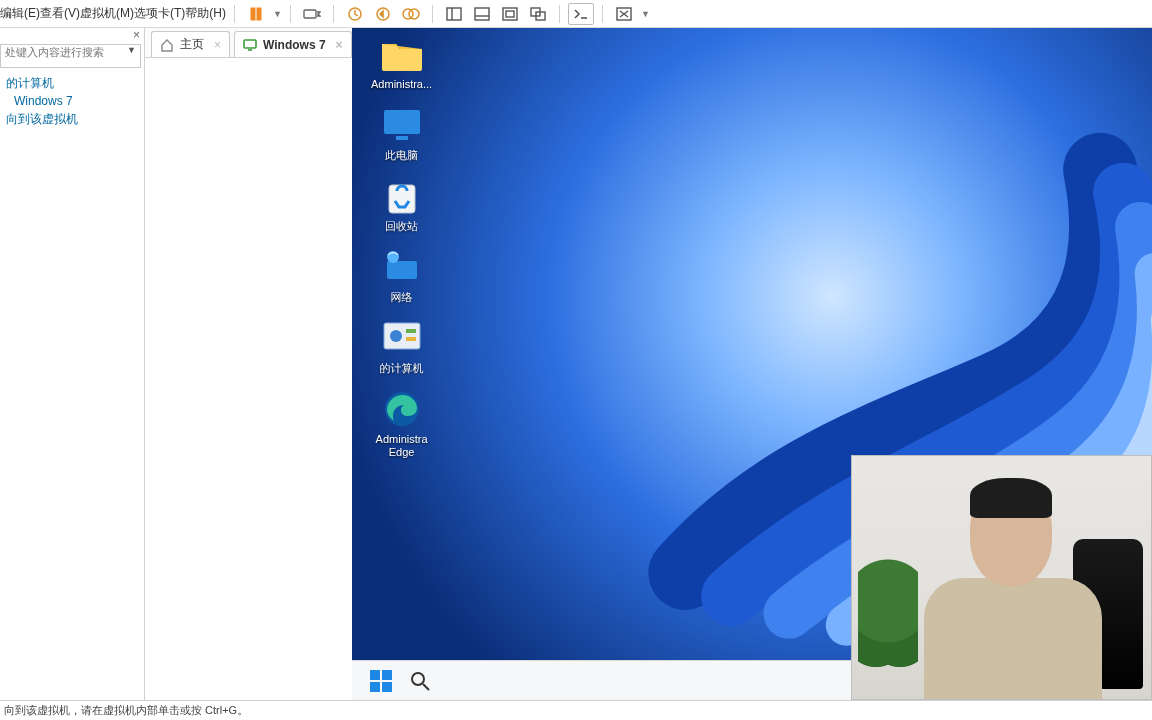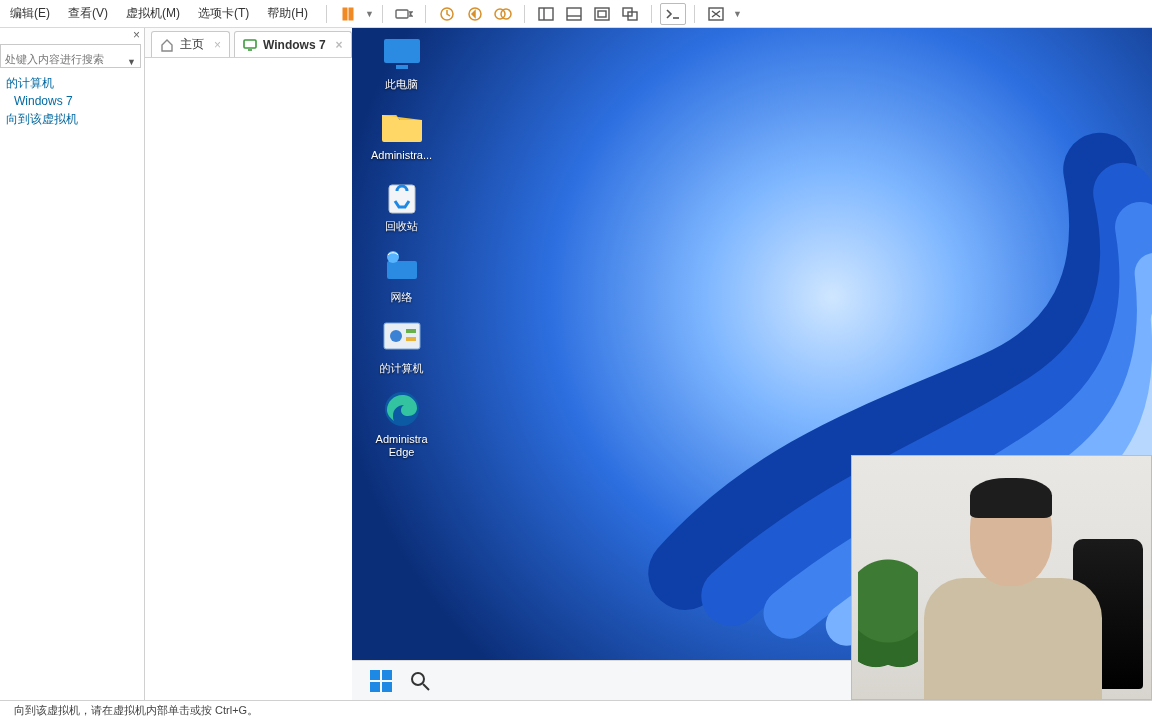--- a/index.html
+++ b/index.html
@@ -1,30 +1,30 @@
 <!DOCTYPE html>
 <html><head>
 <meta charset="utf-8">
 <style>
 *{margin:0;padding:0;box-sizing:border-box;font-family:"Microsoft YaHei",Segoe UI,Arial,sans-serif}
 html,body{width:1152px;height:720px;overflow:hidden;background:#fff}
 
 .menubar{height:28px;display:flex;align-items:center;border-bottom:1px solid #d9d9d9;font-size:12px;color:#333;background:#fff}
-.menubar .menu-items{display:flex;gap:18px;padding:0 10px}
+.menubar .menu-items{display:flex;gap:0;padding:0 0}
 .menubar .menu-items span{cursor:default}
 .menubar .sep{width:1px;height:18px;background:#d0d0d0;margin:0 8px}
 .tb-btn{width:26px;height:22px;display:flex;align-items:center;justify-content:center;color:#555}
 .tb-btn.orange svg{stroke:#f08a24;fill:#f08a24}
 .tb-group{display:flex;align-items:center;gap:2px}
 .caret{margin-left:2px;font-size:9px;color:#777}
 
 .app-body{display:flex;height:calc(720px - 28px - 20px)}
 .sidebar{width:145px;border-right:1px solid #d0d0d0;display:flex;flex-direction:column;background:#fff;font-size:12px}
 .sb-close{height:14px;display:flex;justify-content:flex-end;align-items:center;padding-right:4px;color:#666;font-size:12px}
-.search-row{height:24px;border:1px solid #c9c9c9;margin:2px 3px 4px 0;display:flex;align-items:flex-end;padding:0 4px;color:#777;font-size:11px;position:relative}
+.search-row{height:24px;border:1px solid #c9c9c9;margin:2px 3px 4px 0;display:flex;align-items:flex-start;padding:0 4px;color:#777;font-size:11px;position:relative}
 .search-row .caret-dd{position:absolute;right:4px;font-size:9px;color:#555}
 .tree{padding:2px 4px;line-height:18px;color:#0369a1}
 .tree .item{padding-left:2px;white-space:nowrap;overflow:hidden;text-overflow:ellipsis}
 
 .main{flex:1;display:flex;flex-direction:row;position:relative}
 .tabrow{height:30px;border-bottom:1px solid #d0d0d0;display:flex;align-items:flex-end;padding-left:6px;gap:4px;background:#fbfbfb}
 .tab{height:26px;border:1px solid #c9c9c9;border-bottom:none;border-radius:3px 3px 0 0;background:#fff;display:flex;align-items:center;padding:0 8px;font-size:12px;gap:6px;color:#333}
 .tab.active{font-weight:600}
 .tab .x{color:#bbb;font-size:12px;margin-left:4px}
 .tab svg{flex:none}
@@ -35,21 +35,21 @@
 .bloom path{fill:none;stroke-linecap:round}
 .desk-icons{position:absolute;left:12px;top:6px;display:flex;flex-direction:column;gap:14px}
 .di{width:76px;display:flex;flex-direction:column;align-items:center;gap:4px}
 .di .lbl{font-size:11px;color:#fff;text-shadow:0 1px 2px rgba(0,0,0,.8);text-align:center;line-height:13px}
 .di .ic{width:44px;height:40px;display:flex;align-items:center;justify-content:center}
 
 .taskbar{position:absolute;left:0;right:0;bottom:0;height:40px;background:#f6f7f9;border-top:1px solid #d9d9d9;display:flex;align-items:center;padding-left:18px;gap:18px}
 .start-ic{width:22px;height:22px}
 .search-ic{width:20px;height:20px}
 
-.statusbar{height:20px;border-top:1px solid #d0d0d0;font-size:11px;color:#444;display:flex;align-items:center;padding-left:14px;background:#fff}
+.statusbar{height:20px;border-top:1px solid #d0d0d0;font-size:11px;color:#444;display:flex;align-items:center;padding-left:4px;background:#fff}
 
 .webcam{position:absolute;right:0;bottom:0;width:301px;height:245px;background:linear-gradient(180deg,#e9e7e4 0%,#e3e1dd 55%,#d8d5cf 100%);overflow:hidden;border:1px solid #bdbdbd}
 .webcam .plant{position:absolute;left:6px;bottom:0;width:60px;height:140px;background:radial-gradient(circle at 50% 30%,#3d7a33 0 40%,transparent 41%),radial-gradient(circle at 30% 55%,#2f6a28 0 35%,transparent 36%),radial-gradient(circle at 70% 55%,#2f6a28 0 35%,transparent 36%)}
 .webcam .chair{position:absolute;right:8px;bottom:10px;width:70px;height:150px;background:linear-gradient(#1a1a1a,#000);border-radius:10px 10px 4px 4px}
 .webcam .head{position:absolute;left:118px;top:30px;width:82px;height:100px;background:#d8b69a;border-radius:42% 42% 46% 46%}
 .webcam .hair{position:absolute;left:118px;top:22px;width:82px;height:40px;background:#1d1d1d;border-radius:44% 44% 10% 10%}
 .webcam .body{position:absolute;left:72px;top:122px;width:178px;height:140px;background:#cdbfa3;border-radius:40px 40px 8px 8px}
 </style>
 </head>
 <body>
@@ -187,35 +187,35 @@
           <path d="M100 440 C 190 360 280 330 360 280 C 430 240 460 180 440 90" stroke="#1e5ad2" stroke-width="52"></path>
           <path d="M150 455 C 230 390 310 360 380 310 C 440 270 470 210 455 120" stroke="#3f82ef" stroke-width="44"></path>
           <path d="M200 465 C 270 410 340 380 400 335 C 450 298 478 242 468 160" stroke="#78b1ff" stroke-width="36"></path>
           <path d="M250 472 C 310 428 370 398 420 358 C 462 324 485 275 478 200" stroke="#b7d7ff" stroke-width="28"></path>
         </svg>
       </div>
 
       <div class="desk-icons">
         <div class="di">
           <div class="ic">
+              <svg width="44" height="36">
+                <path d="M2 8h14l4 5h22v20a2 2 0 0 1-2 2H4a2 2 0 0 1-2-2z" fill="#ffd766"></path>
+                <path d="M2 8h14l4 5h22" fill="#f2c23e"></path>
+              </svg>
+            </div>
+          <div class="lbl">Administra...</div>
+        </div>
+        <div class="di">
+          <div class="ic">
               <svg width="40" height="34">
                 <rect x="2" y="2" width="36" height="24" rx="2" fill="#2b8ae2"></rect>
                 <rect x="14" y="28" width="12" height="4" fill="#2b8ae2"></rect>
               </svg>
             </div>
           <div class="lbl">此电脑</div>
-        </div>
-        <div class="di">
-          <div class="ic">
-              <svg width="44" height="36">
-                <path d="M2 8h14l4 5h22v20a2 2 0 0 1-2 2H4a2 2 0 0 1-2-2z" fill="#ffd766"></path>
-                <path d="M2 8h14l4 5h22" fill="#f2c23e"></path>
-              </svg>
-            </div>
-          <div class="lbl">Administra...</div>
         </div>
         <div class="di">
           <div class="ic">
               <svg width="34" height="38">
                 <rect x="4" y="8" width="26" height="28" rx="3" fill="#f2f4f7" stroke="#b9c2cf"></rect>
                 <path d="M12 14a5 5 0 1 1 10 0" fill="none" stroke="#1e88e5" stroke-width="3"></path>
                 <path d="M10 24l4 6h6l4-6" fill="none" stroke="#1e88e5" stroke-width="3"></path>
               </svg>
             </div>
           <div class="lbl">回收站</div>

